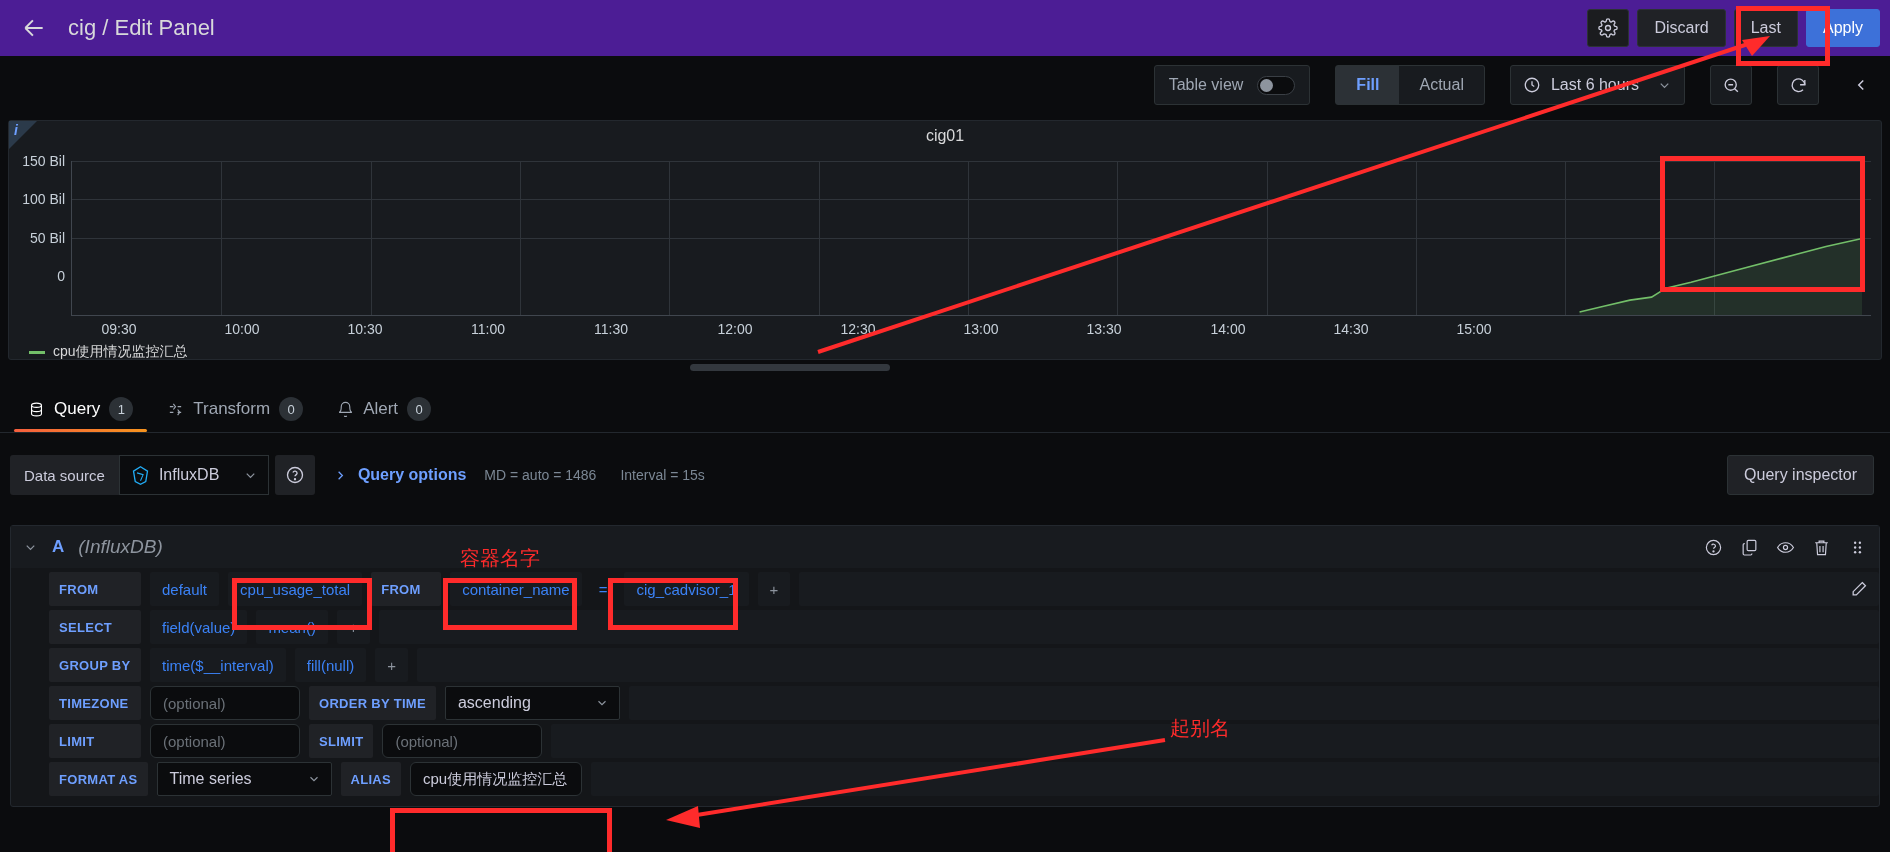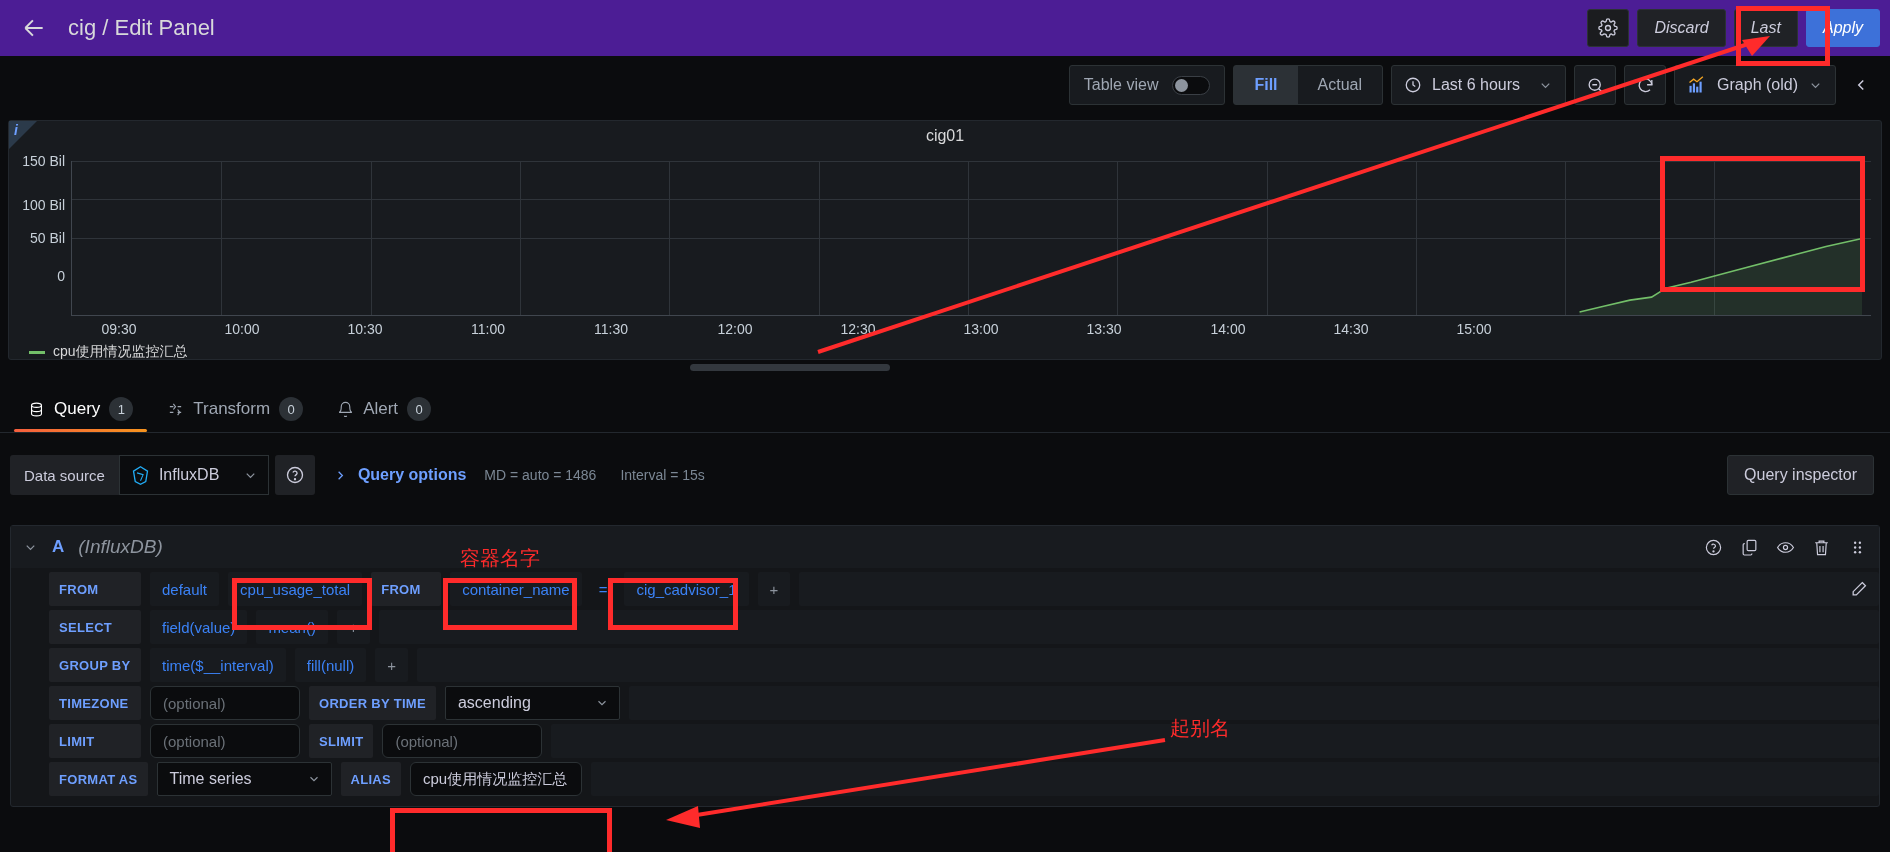--- a/index.html
+++ b/index.html
@@ -30,21 +30,20 @@
   }
   .topbar-right {
     margin-left: auto; display: flex; align-items: center; gap: 8px;
     padding-right: 10px; height: 100%;
   }
   .tb-btn {
     height: 38px; padding: 0 16px; border-radius: 3px;
     background: #202226; border: 1px solid #2c3235; color: #ccccdc;
     font-size: 16px; display: flex; align-items: center; justify-content: center;
     cursor: pointer;
-    font-style: italic;
   }
   .tb-icon-btn {
     width: 42px; height: 38px; border-radius: 3px;
     background: #1b1c1f; border: 1px solid #2c3235;
     display: flex; align-items: center; justify-content: center; cursor: pointer;
   }
   .tb-btn.primary {
     background: #3d71d9; border-color: #3d71d9; color: #fff; font-weight: 500;
   }
 
@@ -224,21 +223,21 @@
           <circle cx="12" cy="12" r="3"></circle>
           <path d="M19.4 15a1.65 1.65 0 00.33 1.82l.06.06a2 2 0 11-2.83 2.83l-.06-.06a1.65 1.65 0 00-1.82-.33 1.65 1.65 0 00-1 1.51V21a2 2 0 11-4 0v-.09A1.65 1.65 0 008 19.4a1.65 1.65 0 00-1.82.33l-.06.06a2 2 0 11-2.83-2.83l.06-.06A1.65 1.65 0 004.6 15a1.65 1.65 0 00-1.51-1H3a2 2 0 110-4h.09A1.65 1.65 0 004.6 9a1.65 1.65 0 00-.33-1.82l-.06-.06a2 2 0 112.83-2.83l.06.06A1.65 1.65 0 009 4.6a1.65 1.65 0 001-1.51V3a2 2 0 114 0v.09a1.65 1.65 0 001 1.51 1.65 1.65 0 001.82-.33l.06-.06a2 2 0 112.83 2.83l-.06.06A1.65 1.65 0 0019.4 9v0a1.65 1.65 0 001.51 1H21a2 2 0 110 4h-.09a1.65 1.65 0 00-1.51 1z"></path>
         </svg>
       </div>
       <div class="tb-btn">Discard</div>
       <div class="tb-btn">Last</div>
       <div class="tb-btn primary">Apply</div>
     </div>
   </div>
 
-  <div style="position:absolute;left:0;top:62px;width:1890px;height:46px;display:flex;align-items:center;justify-content:flex-end;gap:8px;padding-right:12px;padding-left:43px;">
+  <div style="position:absolute;left:0;top:62px;width:1890px;height:46px;display:flex;align-items:center;justify-content:flex-end;gap:25px;padding-right:12px;padding-left:43px;">
 
     <div style="height:40px;padding:0 14px;background:#181b1f;border:1px solid #2c3235;border-radius:3px;display:flex;align-items:center;gap:14px;">
       <span style="font-size:16px;color:#9fa7b3;">Table view</span>
       <span style="width:38px;height:19px;border-radius:10px;background:#0b0c0e;border:1px solid #3a3f45;position:relative;display:inline-block;">
         <span style="position:absolute;left:2px;top:2px;width:13px;height:13px;border-radius:50%;background:#8d949e;"></span>
       </span>
     </div>
 
     <div style="height:40px;background:#181b1f;border:1px solid #2c3235;border-radius:3px;display:flex;align-items:stretch;">
       <div style="padding:0 20px;display:flex;align-items:center;background:#2c3136;color:#6e9fff;font-size:16px;font-weight:600;">Fill</div>
@@ -263,48 +262,35 @@
       </svg>
     </div>
 
     <div style="width:42px;height:40px;background:#181b1f;border:1px solid #2c3235;border-radius:3px;display:flex;align-items:center;justify-content:center;">
       <svg viewBox="0 0 24 24" fill="none" stroke="#ccccdc" stroke-width="1.7" style="width:19px;height:19px">
         <path d="M20 11a8 8 0 10-2.3 6.3"></path>
           <path d="M20 5v6h-6"></path>
       </svg>
     </div>
 
-    <div style="height:40px;padding:0 12px;background:#181b1f;border:1px solid #2c3235;border-radius:3px;display:flex;align-items:center;gap:10px;">
-      <svg viewBox="0 0 24 24" style="width:20px;height:20px">
-        <rect x="3" y="13" width="2.6" height="8" fill="#6e9fff"></rect>
-        <rect x="7" y="10" width="2.6" height="11" fill="#6e9fff"></rect>
-        <rect x="11" y="14" width="2.6" height="7" fill="#6e9fff"></rect>
-        <rect x="15" y="8" width="2.6" height="13" fill="#6e9fff"></rect>
-        <path d="M3 9l5-4 4 3 7-6" fill="none" stroke="#f5a623" stroke-width="1.6"></path>
-      </svg>
-      <span style="font-size:16px;color:#ccccdc;">Graph (old)</span>
-      <svg viewBox="0 0 24 24" fill="none" stroke="#8d949e" stroke-width="2" style="width:15px;height:15px">
-          <path d="M6 9l6 6 6-6"></path>
-        </svg>
-    </div>
 
     <div style="width:34px;height:40px;display:flex;align-items:center;justify-content:center;">
       <svg viewBox="0 0 24 24" fill="none" stroke="#ccccdc" stroke-width="2" style="width:18px;height:18px">
           <path d="M15 6l-6 6 6 6"></path>
         </svg>
     </div>
   </div>
 
   <div class="graph-panel">
     <div class="panel-info-corner"></div>
     <div class="panel-info-glyph">i</div>
     <div class="graph-title">cig01</div>
 
     <div class="ylabel" style="top:40px;">150 Bil</div>
-    <div class="ylabel" style="top:84px;text-align:right;">100 Bil</div>
+    <div class="ylabel" style="top:78px;text-align:right;">100 Bil</div>
     <div class="ylabel" style="top:117px;">50 Bil</div>
     <div class="ylabel" style="top:155px;">0</div>
 
     <div class="plot-area">
       <div class="gridline-h" style="top:0px;"></div>
       <div class="gridline-h" style="top:38px;"></div>
       <div class="gridline-h" style="top:77px;"></div>
       <div class="gridline-v" style="left:8.3%;"></div>
       <div class="gridline-v" style="left:16.6%;"></div>
       <div class="gridline-v" style="left:24.9%;"></div>

